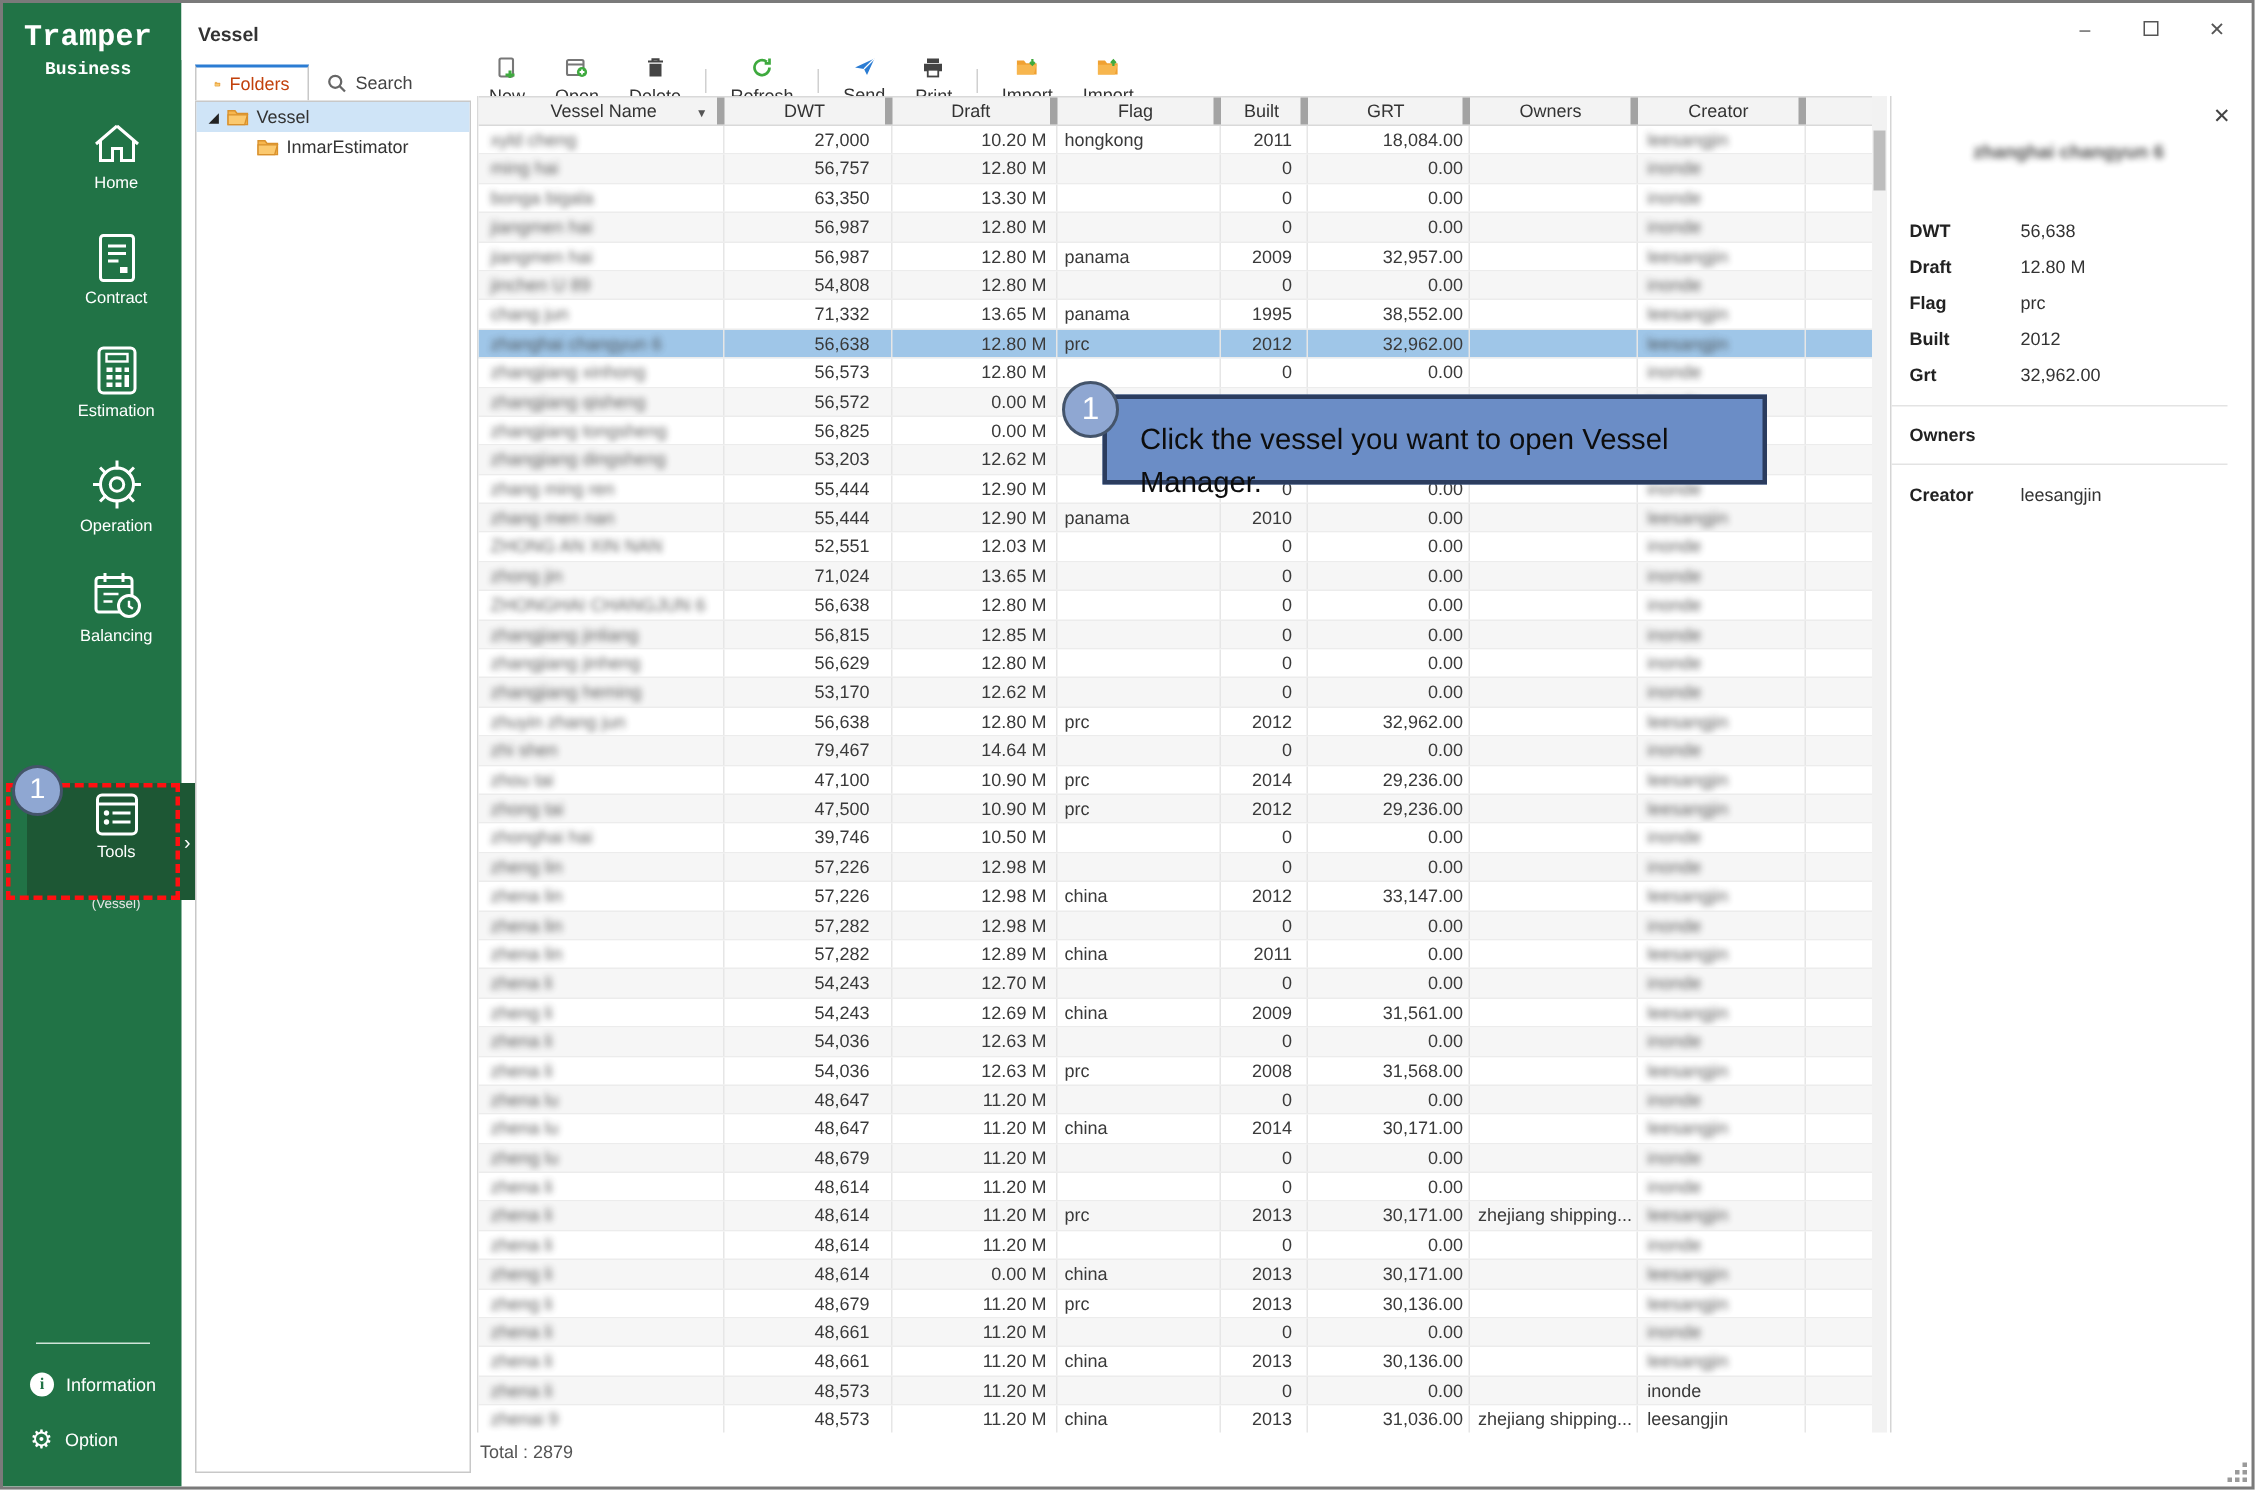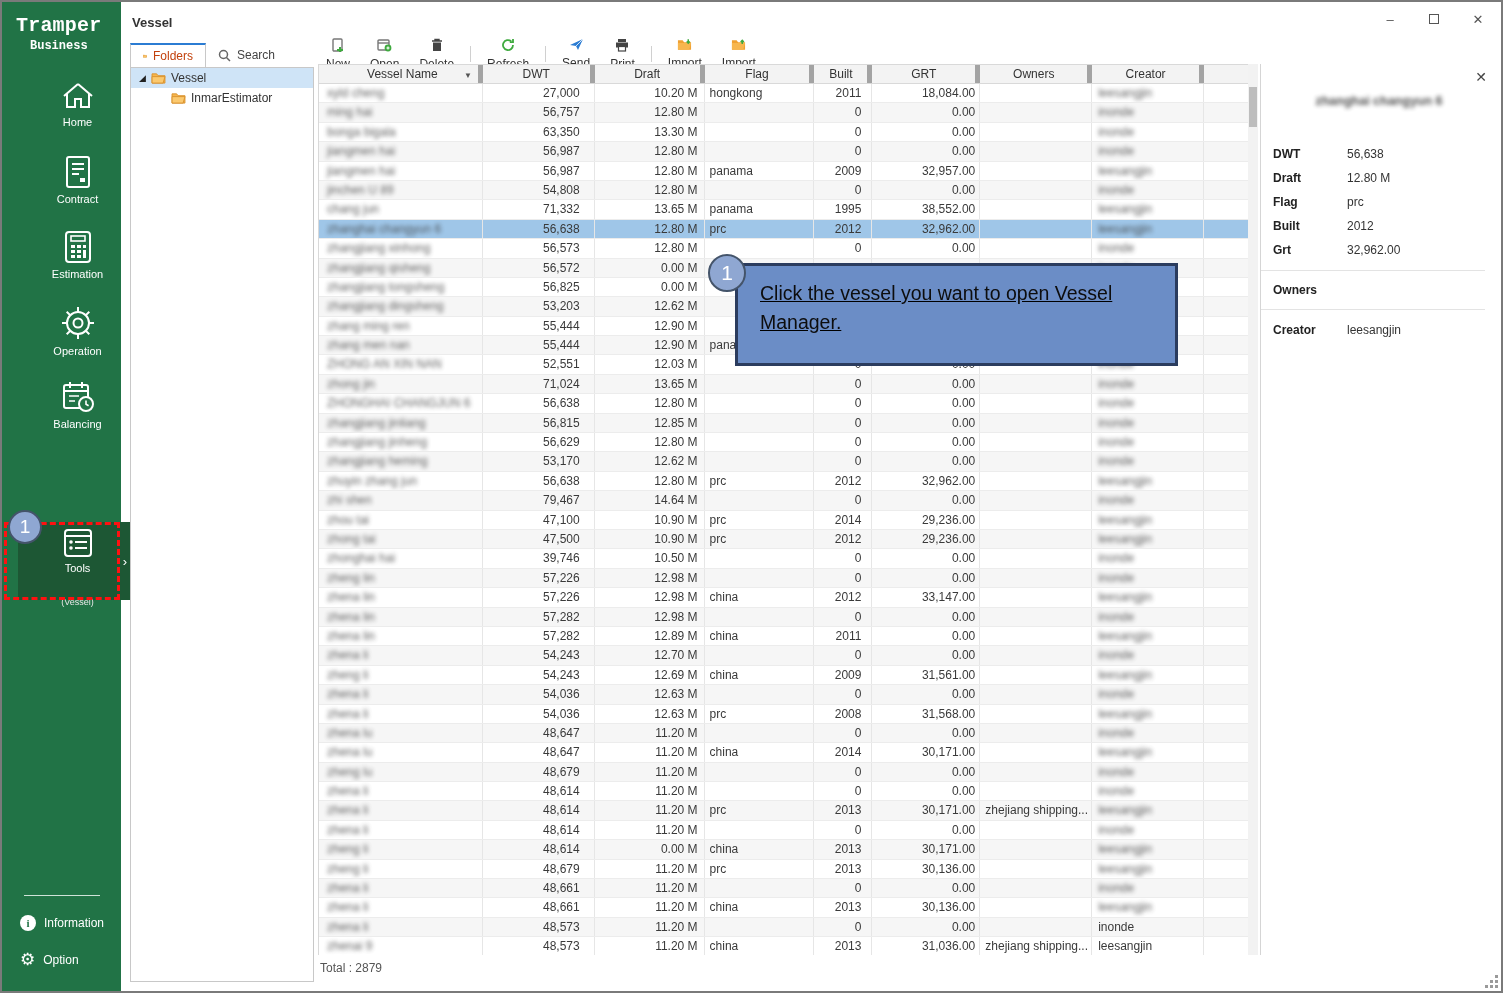--- a/index.html
+++ b/index.html
@@ -86,21 +86,21 @@
   #detail .close { position:absolute; right:10px; top:5px; font-size:14px; color:#444; cursor:pointer; }
   #detail .title { margin-top:30px; text-align:center; font-size:12.5px; font-weight:bold; color:#222; }
   .fields { margin:34px 0 0 12px; }
   .f-row { display:flex; height:24px; align-items:center; }
   .f-label { width:74px; font-size:12px; font-weight:bold; color:#222; }
   .f-value { font-size:12px; color:#333; }
   .d-divider { margin:8px 12px 8px 0; border-top:1px solid #e3e3e3; }
   .sec-label { margin-left:12px; font-size:12px; font-weight:bold; color:#222; height:22px; display:flex; align-items:center; }
 
   
-  #callout { position:absolute; left:733px; top:261px; width:443px; height:103px; background:#6b8dc6; border:3px solid #2b3c5e; z-index:50; padding:13px 0 0 22px;text-decoration:underline; }
+  #callout { position:absolute; left:733px; top:261px; width:443px; height:60px; background:#6b8dc6; border:3px solid #2b3c5e; z-index:50; padding:13px 0 0 22px; }
   #callout .txt { font-size:19.5px; color:#0d0d0d; line-height:29px; width:380px; }
 
   
   #grip { position:absolute; right:3px; bottom:3px; width:12px; height:12px; z-index:70; }
   #grip i { position:absolute; width:3px; height:3px; background:#9a9a9a; }
 </style>
 </head>
 <body>
 
 <div id="window">

